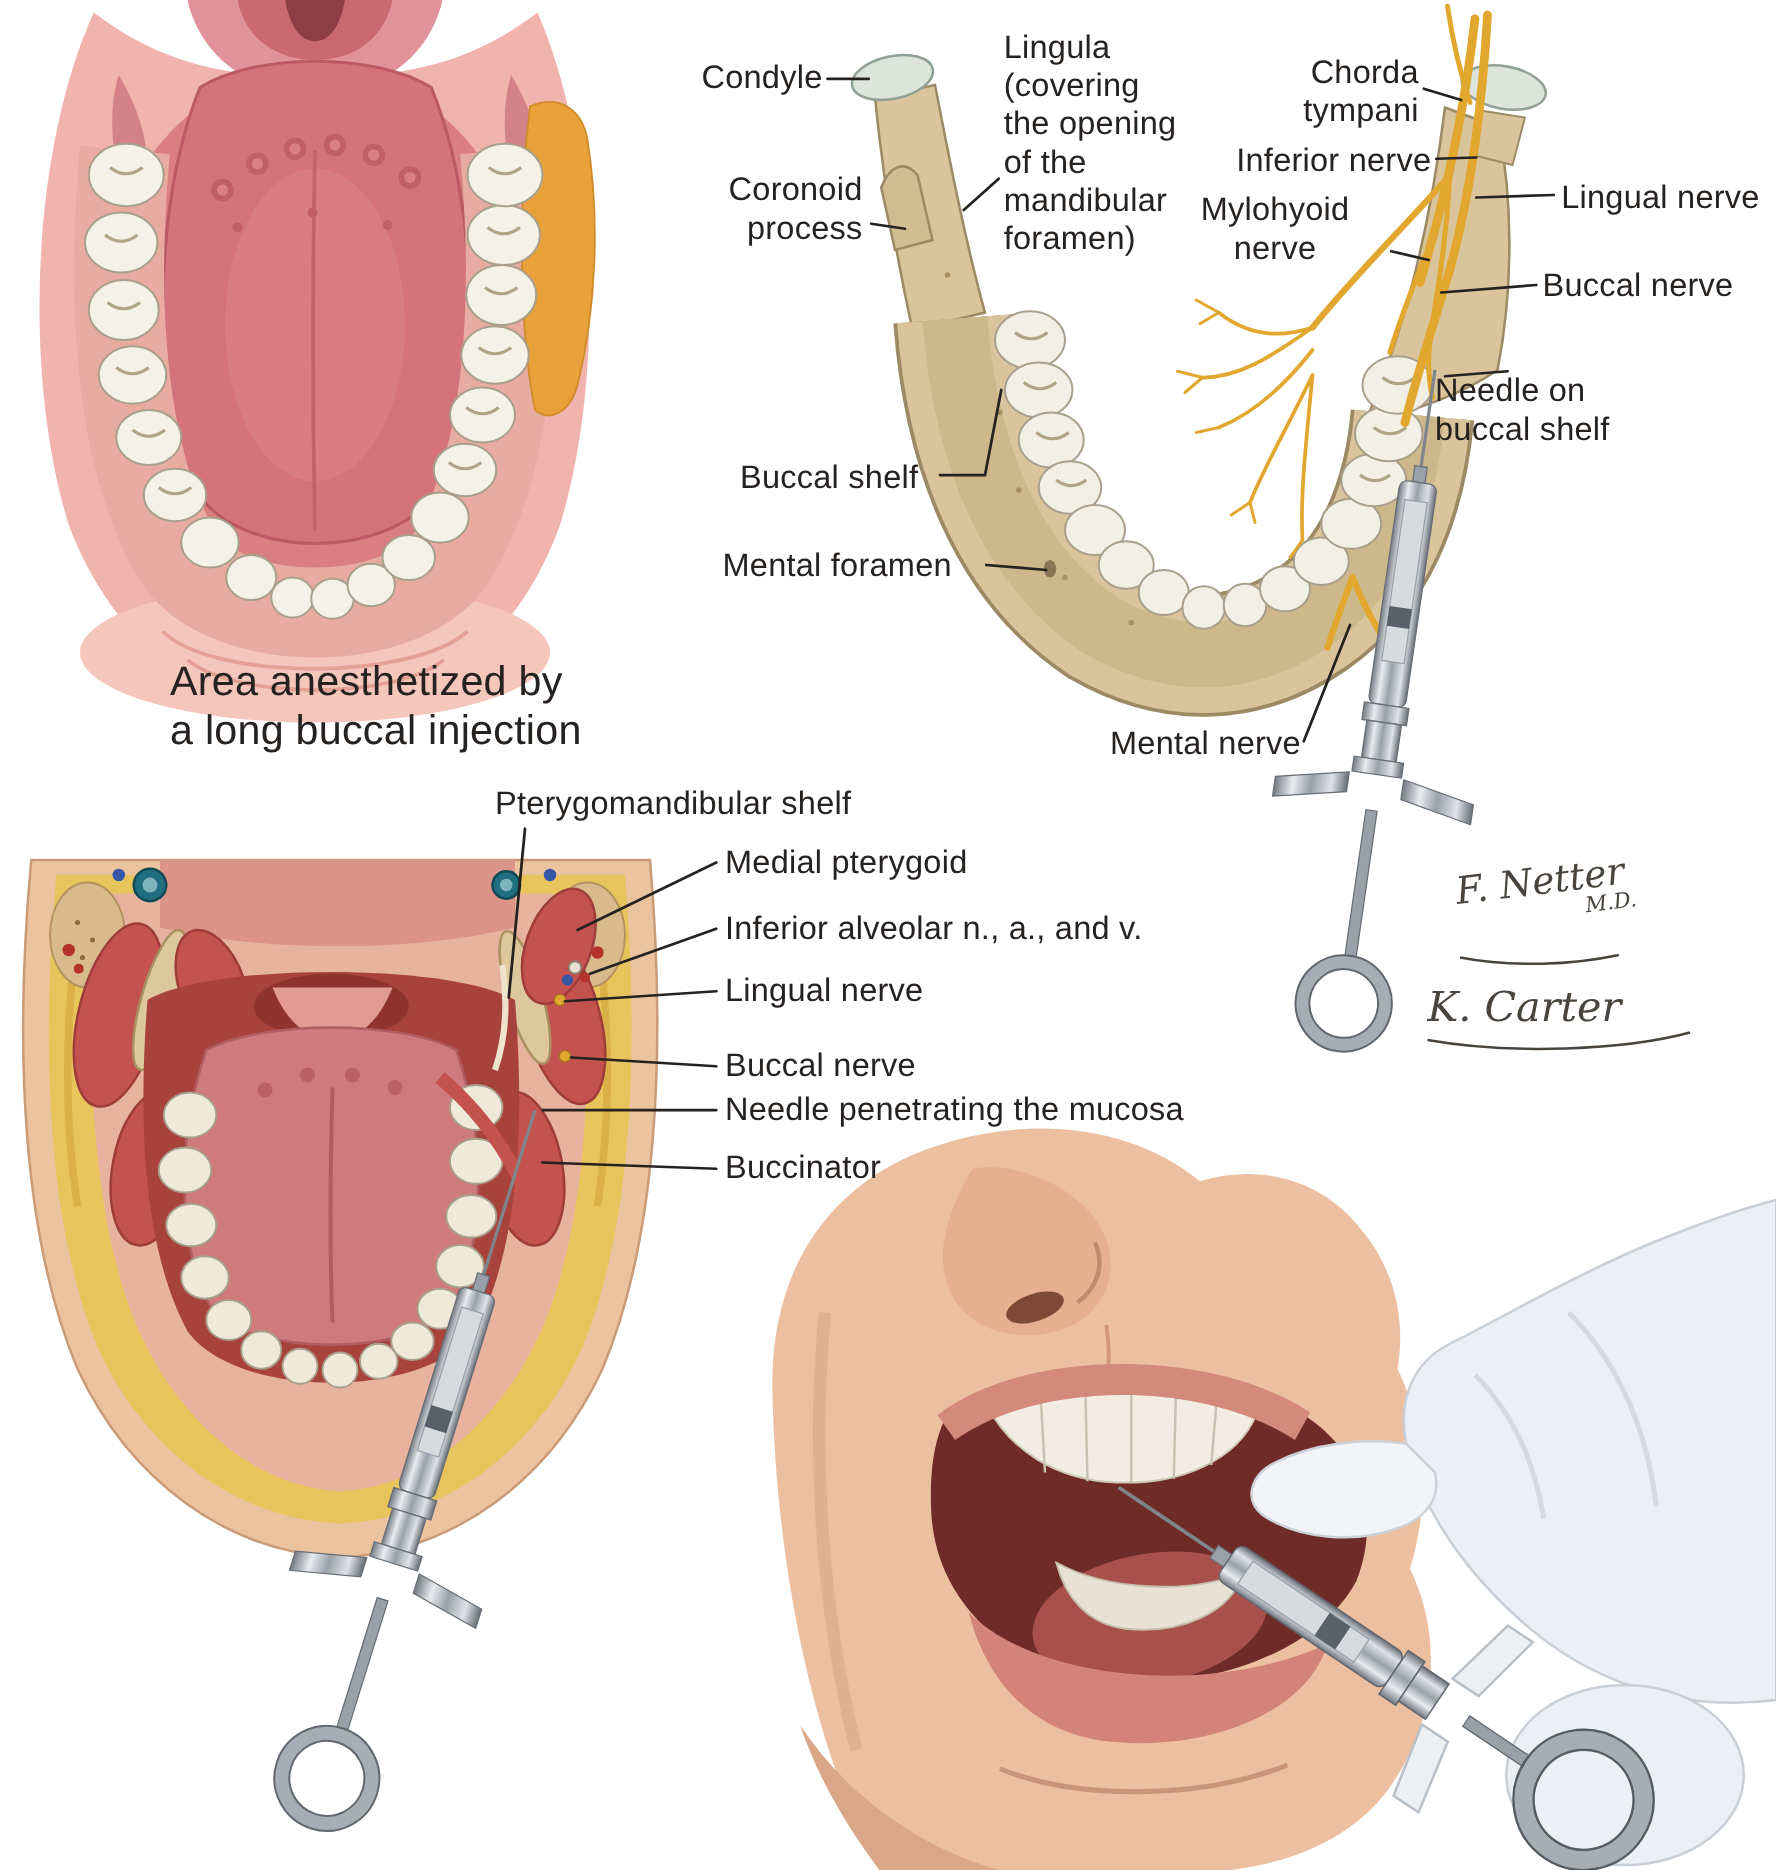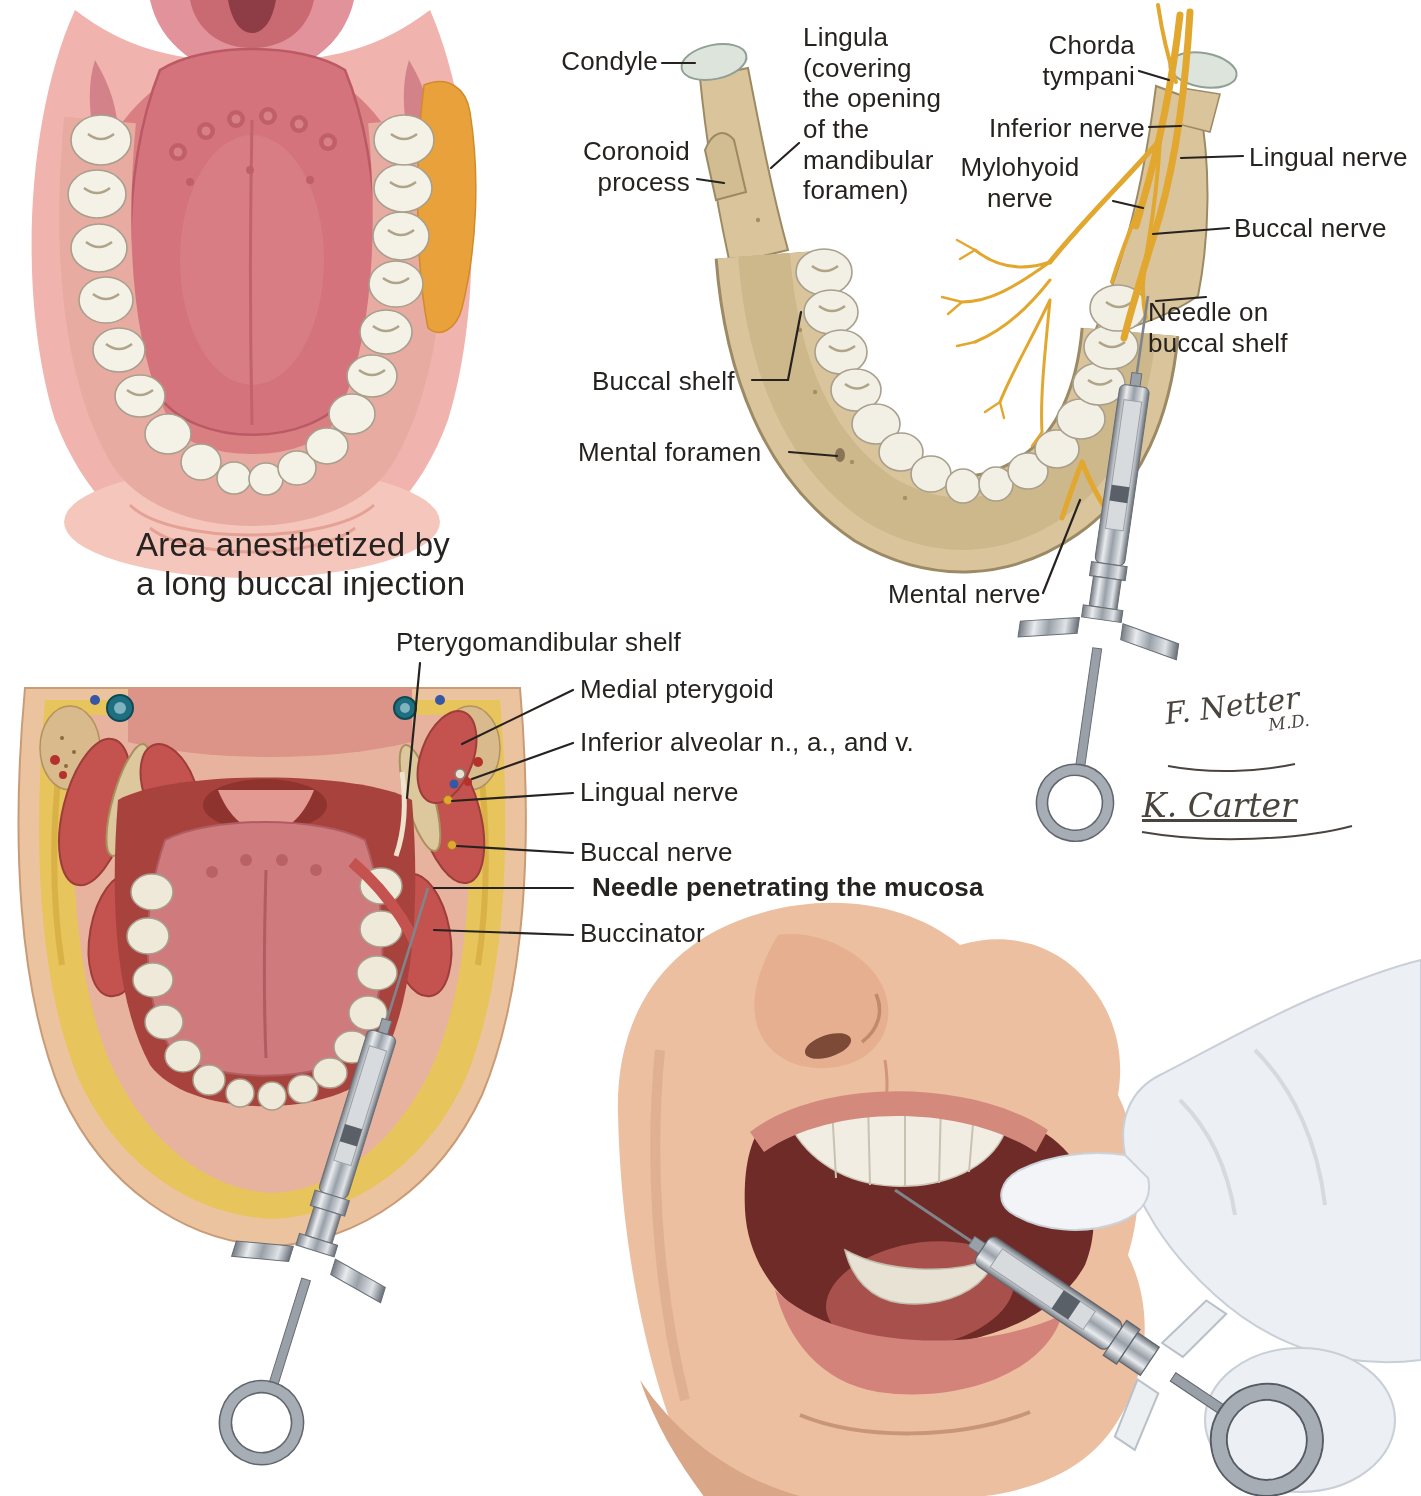--- a/index.html
+++ b/index.html
@@ -11,21 +11,21 @@
   #art { position:absolute; left:0; top:0; width:1421px; height:1496px; }
   .label {
     position:absolute; font-size:26px; line-height:1.18; color:#262220;
     white-space:pre-line; letter-spacing:0.2px;
   }
   .label.r { text-align:right; }
   .caption { font-size:33px; }
   .sig { position:absolute; font-family:"DejaVu Serif", serif; font-style:italic; color:#4a443e; }
   .sig-netter { font-size:30px; transform:rotate(-7deg); text-align:center; }
   .sig-netter .md { display:block; font-size:17px; text-align:right; margin-top:-4px; }
-  .sig-carter { font-size:33px;text-decoration:underline; }
+  .sig-carter { font-size:33px; }
 </style>
 </head>
 <body>
 
 <div id="canvas">
 
 <svg id="art" viewBox="0 0 1421 1496" xmlns="http://www.w3.org/2000/svg">
   <defs>
     <linearGradient id="metal" x1="0" y1="0" x2="1" y2="0">
       <stop offset="0" stop-color="#757b83"></stop>
@@ -351,21 +351,21 @@
 
 <div class="label r" style="left:500px;top:46px;width:158px;">Condyle</div>
 <div class="label" style="left:803px;top:22px;">Lingula
 (covering
 the opening
 of the
 mandibular
 foramen)</div>
 <div class="label r" style="left:495px;top:136px;width:195px;">Coronoid
 process</div>
-<div class="label r" style="left:955px;top:30px;width:180px;">Chorda
+<div class="label r" style="left:955px;top:42px;width:180px;">Chorda
 tympani</div>
 <div class="label r" style="left:950px;top:113px;width:195px;">Inferior nerve</div>
 <div class="label r" style="left:930px;top:152px;width:180px;text-align:center;">Mylohyoid
 nerve</div>
 <div class="label" style="left:1249px;top:142px;">Lingual nerve</div>
 <div class="label" style="left:1234px;top:213px;">Buccal nerve</div>
 <div class="label" style="left:1148px;top:281px;margin-top:16px;">Needle on
 buccal shelf</div>
 <div class="label" style="left:592px;top:366px;">Buccal shelf</div>
 <div class="label" style="left:578px;top:437px;">Mental foramen</div>
@@ -375,16 +375,16 @@
   <span>F. Netter</span>
   <span class="md">M.D.</span>
 </div>
 <div class="sig sig-carter" style="left:1142px;top:786px;">K. Carter</div>
 
 <div class="label" style="left:396px;top:627px;">Pterygomandibular shelf</div>
 <div class="label" style="left:580px;top:674px;">Medial pterygoid</div>
 <div class="label" style="left:580px;top:727px;">Inferior alveolar n., a., and v.</div>
 <div class="label" style="left:580px;top:777px;">Lingual nerve</div>
 <div class="label" style="left:580px;top:837px;">Buccal nerve</div>
-<div class="label" style="left:592px;top:872px;font-weight:bold;">Needle penetrating the mucosa</div>
+<div class="label" style="left:580px;top:872px;">Needle penetrating the mucosa</div>
 <div class="label" style="left:580px;top:918px;">Buccinator</div>
 
 </div>
 
 </body></html>

